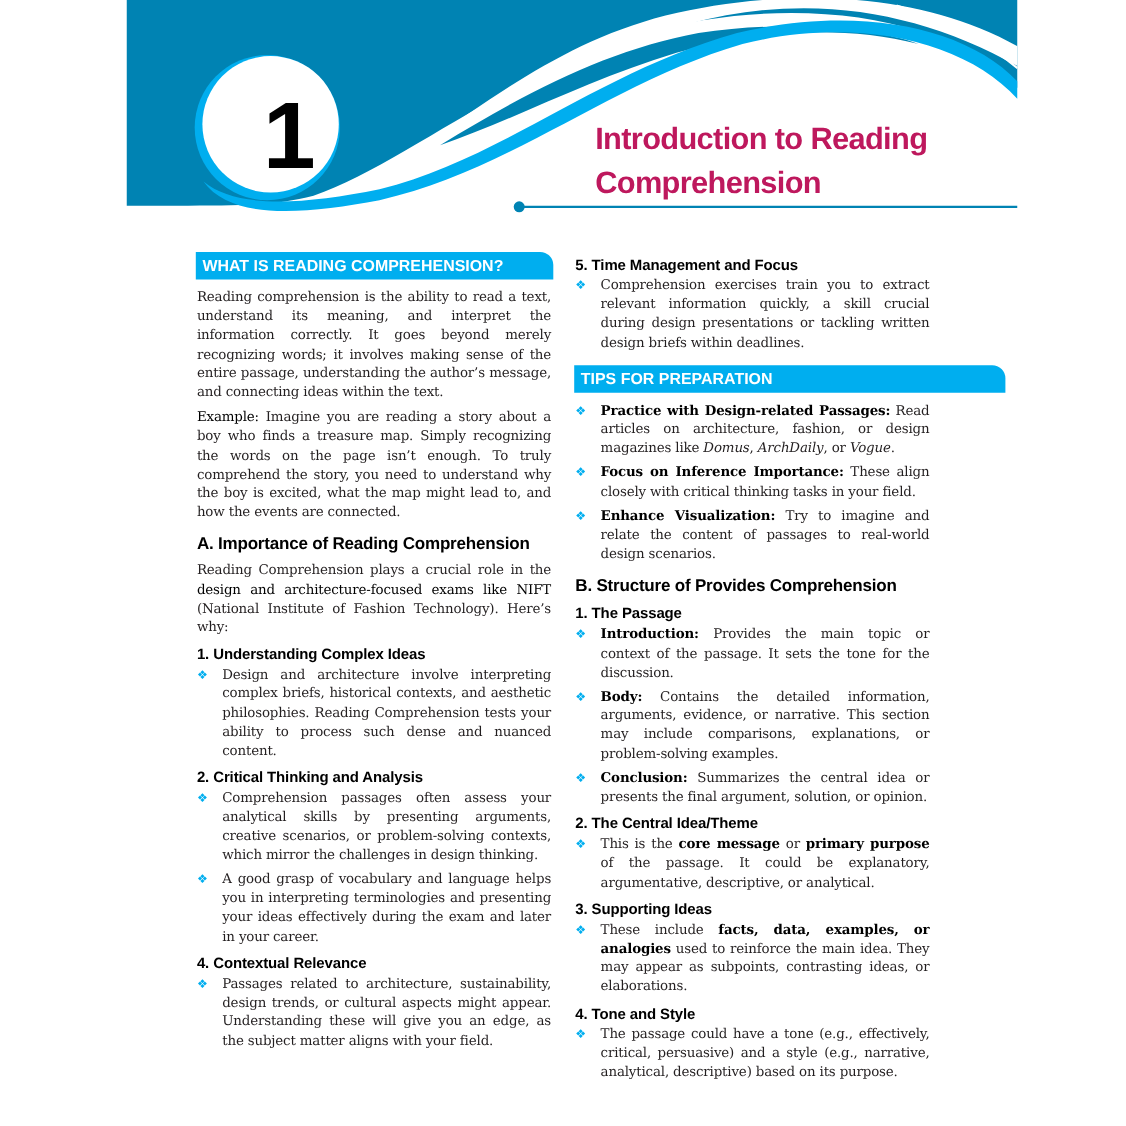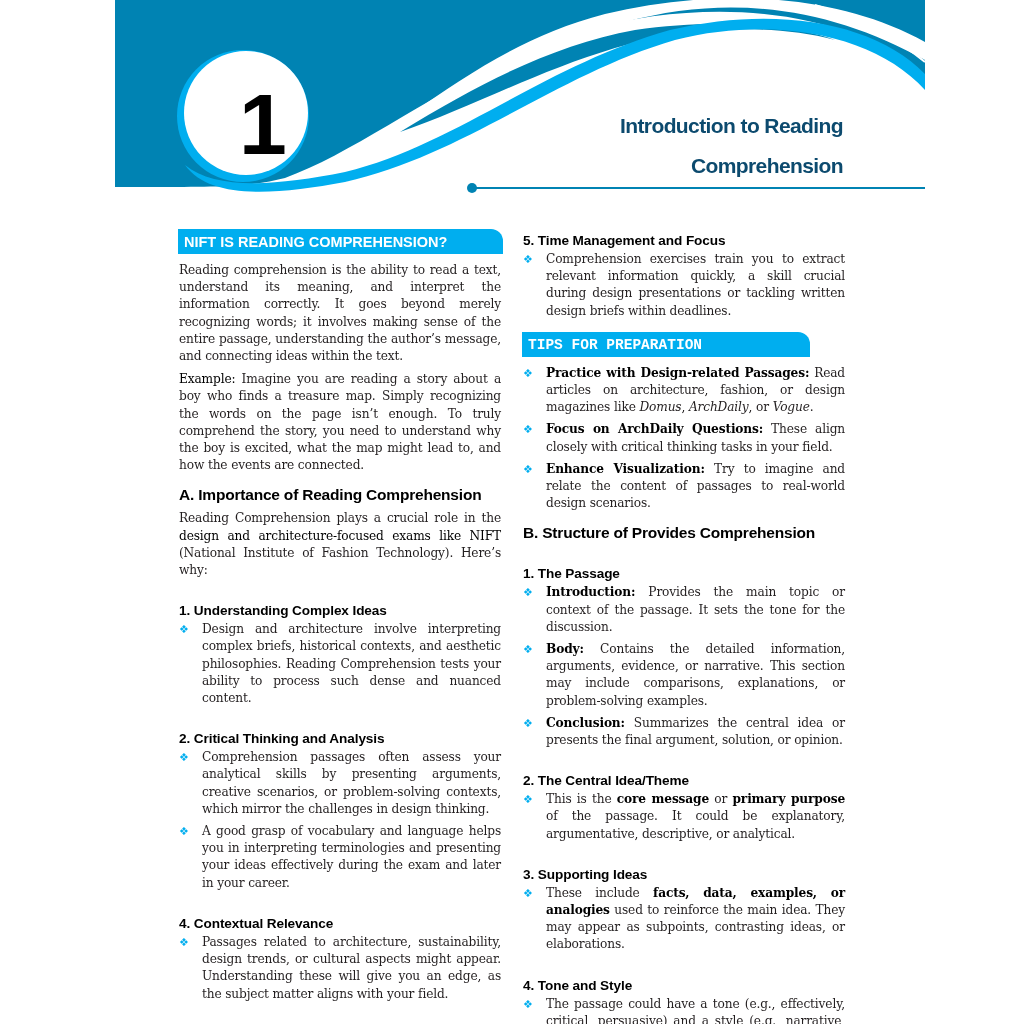--- a/index.html
+++ b/index.html
@@ -7,51 +7,51 @@
     body { position: relative; font-family: "DejaVu Serif", "Liberation Serif", serif; color: #231f20; }
 
     .header { position: absolute; left: 115px; top: 0; width: 810px; height: 200px; }
     .header svg { position: absolute; left: 0; top: 0; }
     .chapter-num {
       position: absolute; left: 96px; top: 72px; width: 100px; height: 104px;
       font-family: "Liberation Sans", sans-serif; font-weight: bold; font-size: 86px;
       color: #000; text-align: center; line-height: 104px; letter-spacing: -4px;
     }
     .chapter-title {
-      position: absolute; right: 82px; top: 106px; text-align: right;
-      font-family: "Liberation Sans", sans-serif; font-weight: bold; font-size: 21px;
-      line-height: 40px; color: #0c4a6e; letter-spacing: -0.6px;
+      position: absolute; right: 82px; top: 106px; 
+      font-family: "Liberation Sans", sans-serif; font-weight: bold; font-size: 28px;
+      line-height: 40px; color: #be185d; letter-spacing: -0.6px;
     }
 
     .col { position: absolute; top: 229px; width: 322px; }
     .col-left { left: 179px; }
     .col-right { left: 523px; }
 
     .banner {
       background: #00aeef; color: #fff;
       font-family: "Liberation Sans", sans-serif; font-weight: bold; font-size: 14.5px;
       height: 25px; line-height: 26px; padding-left: 6px;
       border-top-right-radius: 12px; margin-bottom: 8px;
     }
     .banner.left { margin-left: -1px; width: 325px; }
-    .banner.right { margin-left: -1px; width: 288px; font-family: Liberation Mono, monospace; }
+    .banner.right { margin-left: -1px; width: 392px; }
 
     .para {
       font-size: 12.2px; line-height: 17.2px; text-align: justify; color: #231f20;
       margin-bottom: 6px; letter-spacing: -0.15px;
     }
     .para b { font-weight: normal; color: #000; }
 
     .sec-head {
       font-family: "Liberation Sans", sans-serif; font-weight: bold; font-size: 15.5px;
       color: #000000; margin-top: 12px; margin-bottom: 6px; letter-spacing: -0.2px;
     }
     .sub-head {
       font-family: "Liberation Sans", sans-serif; font-weight: bold; font-size: 13.6px;
-      color: #000; margin-top: 24px; margin-bottom: 3px; letter-spacing: -0.1px;
+      color: #000; margin-top: 8px; margin-bottom: 3px; letter-spacing: -0.1px;
     }
     .bullet {
       position: relative; padding-left: 23px; font-size: 12.2px; line-height: 17.2px;
       text-align: justify; margin-bottom: 5px; letter-spacing: -0.15px;
     }
     .bullet .mark {
       position: absolute; left: 0; top: 0; color: #00aeef; font-size: 11px;
       font-family: "DejaVu Sans", sans-serif;
     }
     .bullet b { font-weight: bold; color: #000; }
@@ -82,21 +82,21 @@
     <circle cx="357" cy="188" r="5" fill="#0083b3"></circle>
   </svg>
   <div class="chapter-num">1</div>
   <div class="chapter-title">
     <div>Introduction to Reading</div>
     <div>Comprehension</div>
   </div>
 </div>
 
 <div class="col col-left">
-  <div class="banner left">NIFT IS READING COMPREHENSION?</div>
+  <div class="banner left">WHAT IS READING COMPREHENSION?</div>
   <p class="para">Reading comprehension is the ability to read a text, understand its meaning, and interpret the information correctly. It goes beyond merely recognizing words; it involves making sense of the entire passage, understanding the author’s message, and connecting ideas within the text.</p>
   <p class="para"><b>Example:</b><span> Imagine you are reading a story about a boy who finds a treasure map. Simply recognizing the words on the page isn’t enough. To truly comprehend the story, you need to understand why the boy is excited, what the map might lead to, and how the events are connected.</span></p>
 
   <div class="sec-head">A. Importance of Reading Comprehension</div>
   <p class="para"><span>Reading Comprehension plays a crucial role in the </span><b>design and architecture-focused exams like NIFT</b><span> (National Institute of Fashion Technology). Here’s why:</span></p>
 
   <div class="sub-head">1. Understanding Complex Ideas</div>
   <div class="bullet"><span class="mark">❖</span><span>Design and architecture involve interpreting complex briefs, historical contexts, and aesthetic philosophies. Reading Comprehension tests your ability to process such dense and nuanced content.</span></div>
 
   <div class="sub-head">2. Critical Thinking and Analysis</div>
@@ -107,21 +107,21 @@
   <div class="sub-head">4. Contextual Relevance</div>
   <div class="bullet"><span class="mark">❖</span><span>Passages related to architecture, sustainability, design trends, or cultural aspects might appear. Understanding these will give you an edge, as the subject matter aligns with your field.</span></div>
 </div>
 
 <div class="col col-right">
   <div class="sub-head" style="margin-top:4px">5. Time Management and Focus</div>
   <div class="bullet"><span class="mark">❖</span><span>Comprehension exercises train you to extract relevant information quickly, a skill crucial during design presentations or tackling written design briefs within deadlines.</span></div>
 
   <div class="banner right" style="margin-top:12px">TIPS FOR PREPARATION</div>
   <div class="bullet"><span class="mark">❖</span><b>Practice with Design-related Passages:</b><span> Read articles on architecture, fashion, or design magazines like </span><i>Domus</i><span>, </span><i>ArchDaily</i><span>, or </span><i>Vogue</i><span>.</span></div>
-  <div class="bullet"><span class="mark">❖</span><b>Focus on ArchDaily Questions:</b><span> These align closely with critical thinking tasks in your field.</span></div>
+  <div class="bullet"><span class="mark">❖</span><b>Focus on Inference Importance:</b><span> These align closely with critical thinking tasks in your field.</span></div>
   <div class="bullet"><span class="mark">❖</span><b>Enhance Visualization:</b><span> Try to imagine and relate the content of passages to real-world design scenarios.</span></div>
 
   <div class="sec-head">B. Structure of Provides Comprehension</div>
 
   <div class="sub-head">1. The Passage</div>
   <div class="bullet"><span class="mark">❖</span><b>Introduction:</b><span> Provides the main topic or context of the passage. It sets the tone for the discussion.</span></div>
   <div class="bullet"><span class="mark">❖</span><b>Body:</b><span> Contains the detailed information, arguments, evidence, or narrative. This section may include comparisons, explanations, or problem-solving examples.</span></div>
   <div class="bullet"><span class="mark">❖</span><b>Conclusion:</b><span> Summarizes the central idea or presents the final argument, solution, or opinion.</span></div>
 
   <div class="sub-head">2. The Central Idea/Theme</div>

